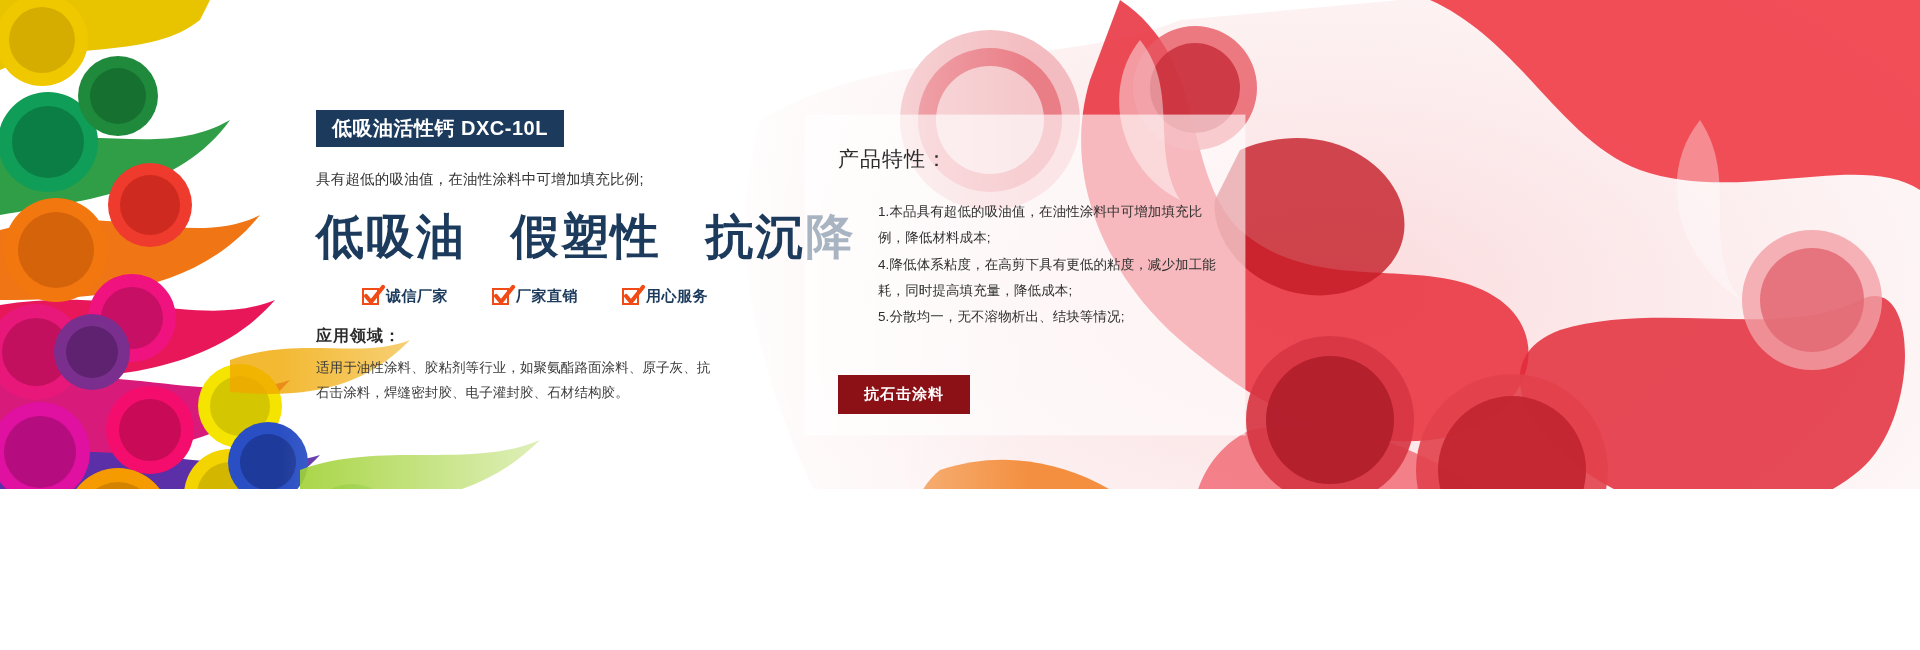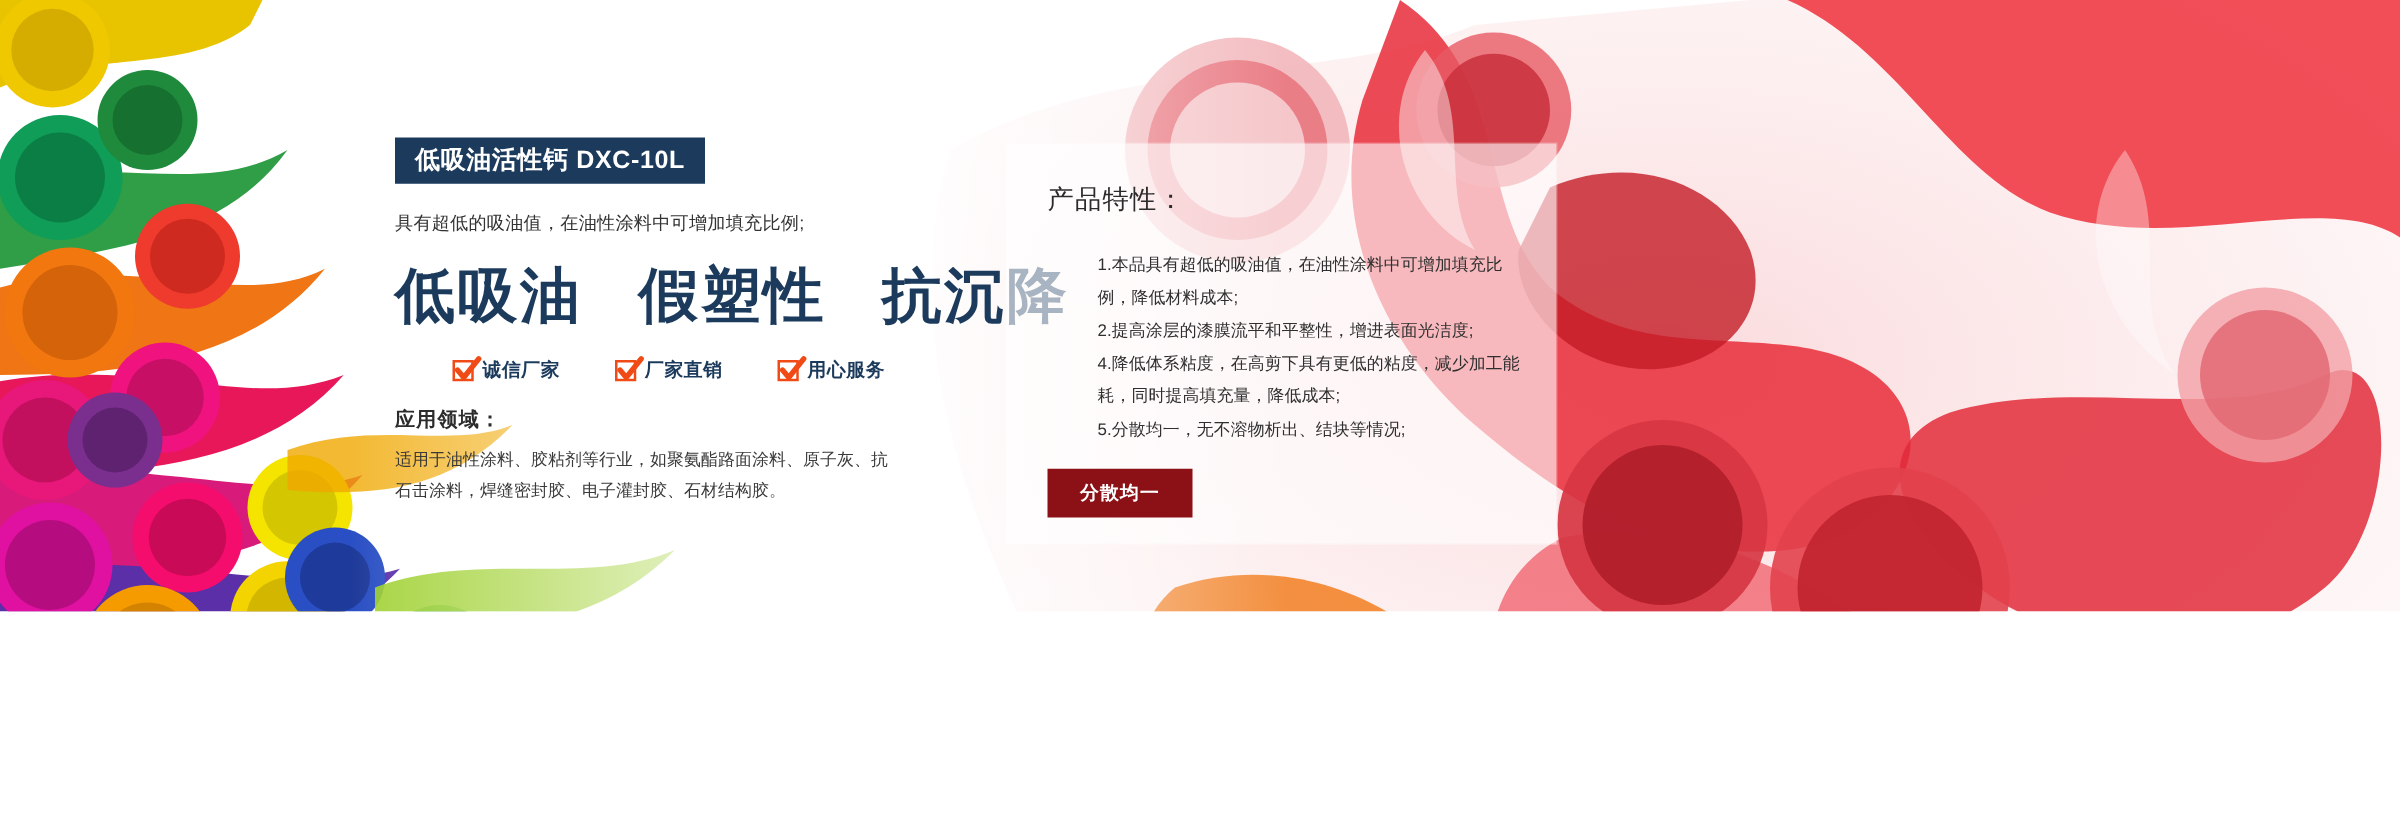--- a/index.html
+++ b/index.html
@@ -238,22 +238,21 @@
     <div class="sec-body">适用于油性涂料、胶粘剂等行业，如聚氨酯路面涂料、原子灰、抗石击涂料，焊缝密封胶、电子灌封胶、石材结构胶。</div>
   </div>
 
   <div class="panel">
     <div class="panel-inner">
 
       <div class="panel-title">产品特性：</div>
 
       <ul class="panel-list">
         <li>1.本品具有超低的吸油值，在油性涂料中可增加填充比例，降低材料成本;</li>
-        <li>2.提高涂层的漆膜流平和平整性，增进表面光洁度;</li>
         <li>4.降低体系粘度，在高剪下具有更低的粘度，减少加工能耗，同时提高填充量，降低成本;</li>
         <li>5.分散均一，无不溶物析出、结块等情况;</li>
       </ul>
     </div>
   </div>
 
-  <button class="cta">分散均一</button>
+  <button class="cta">抗石击涂料</button>
 
 </div>
 
 </body></html>

